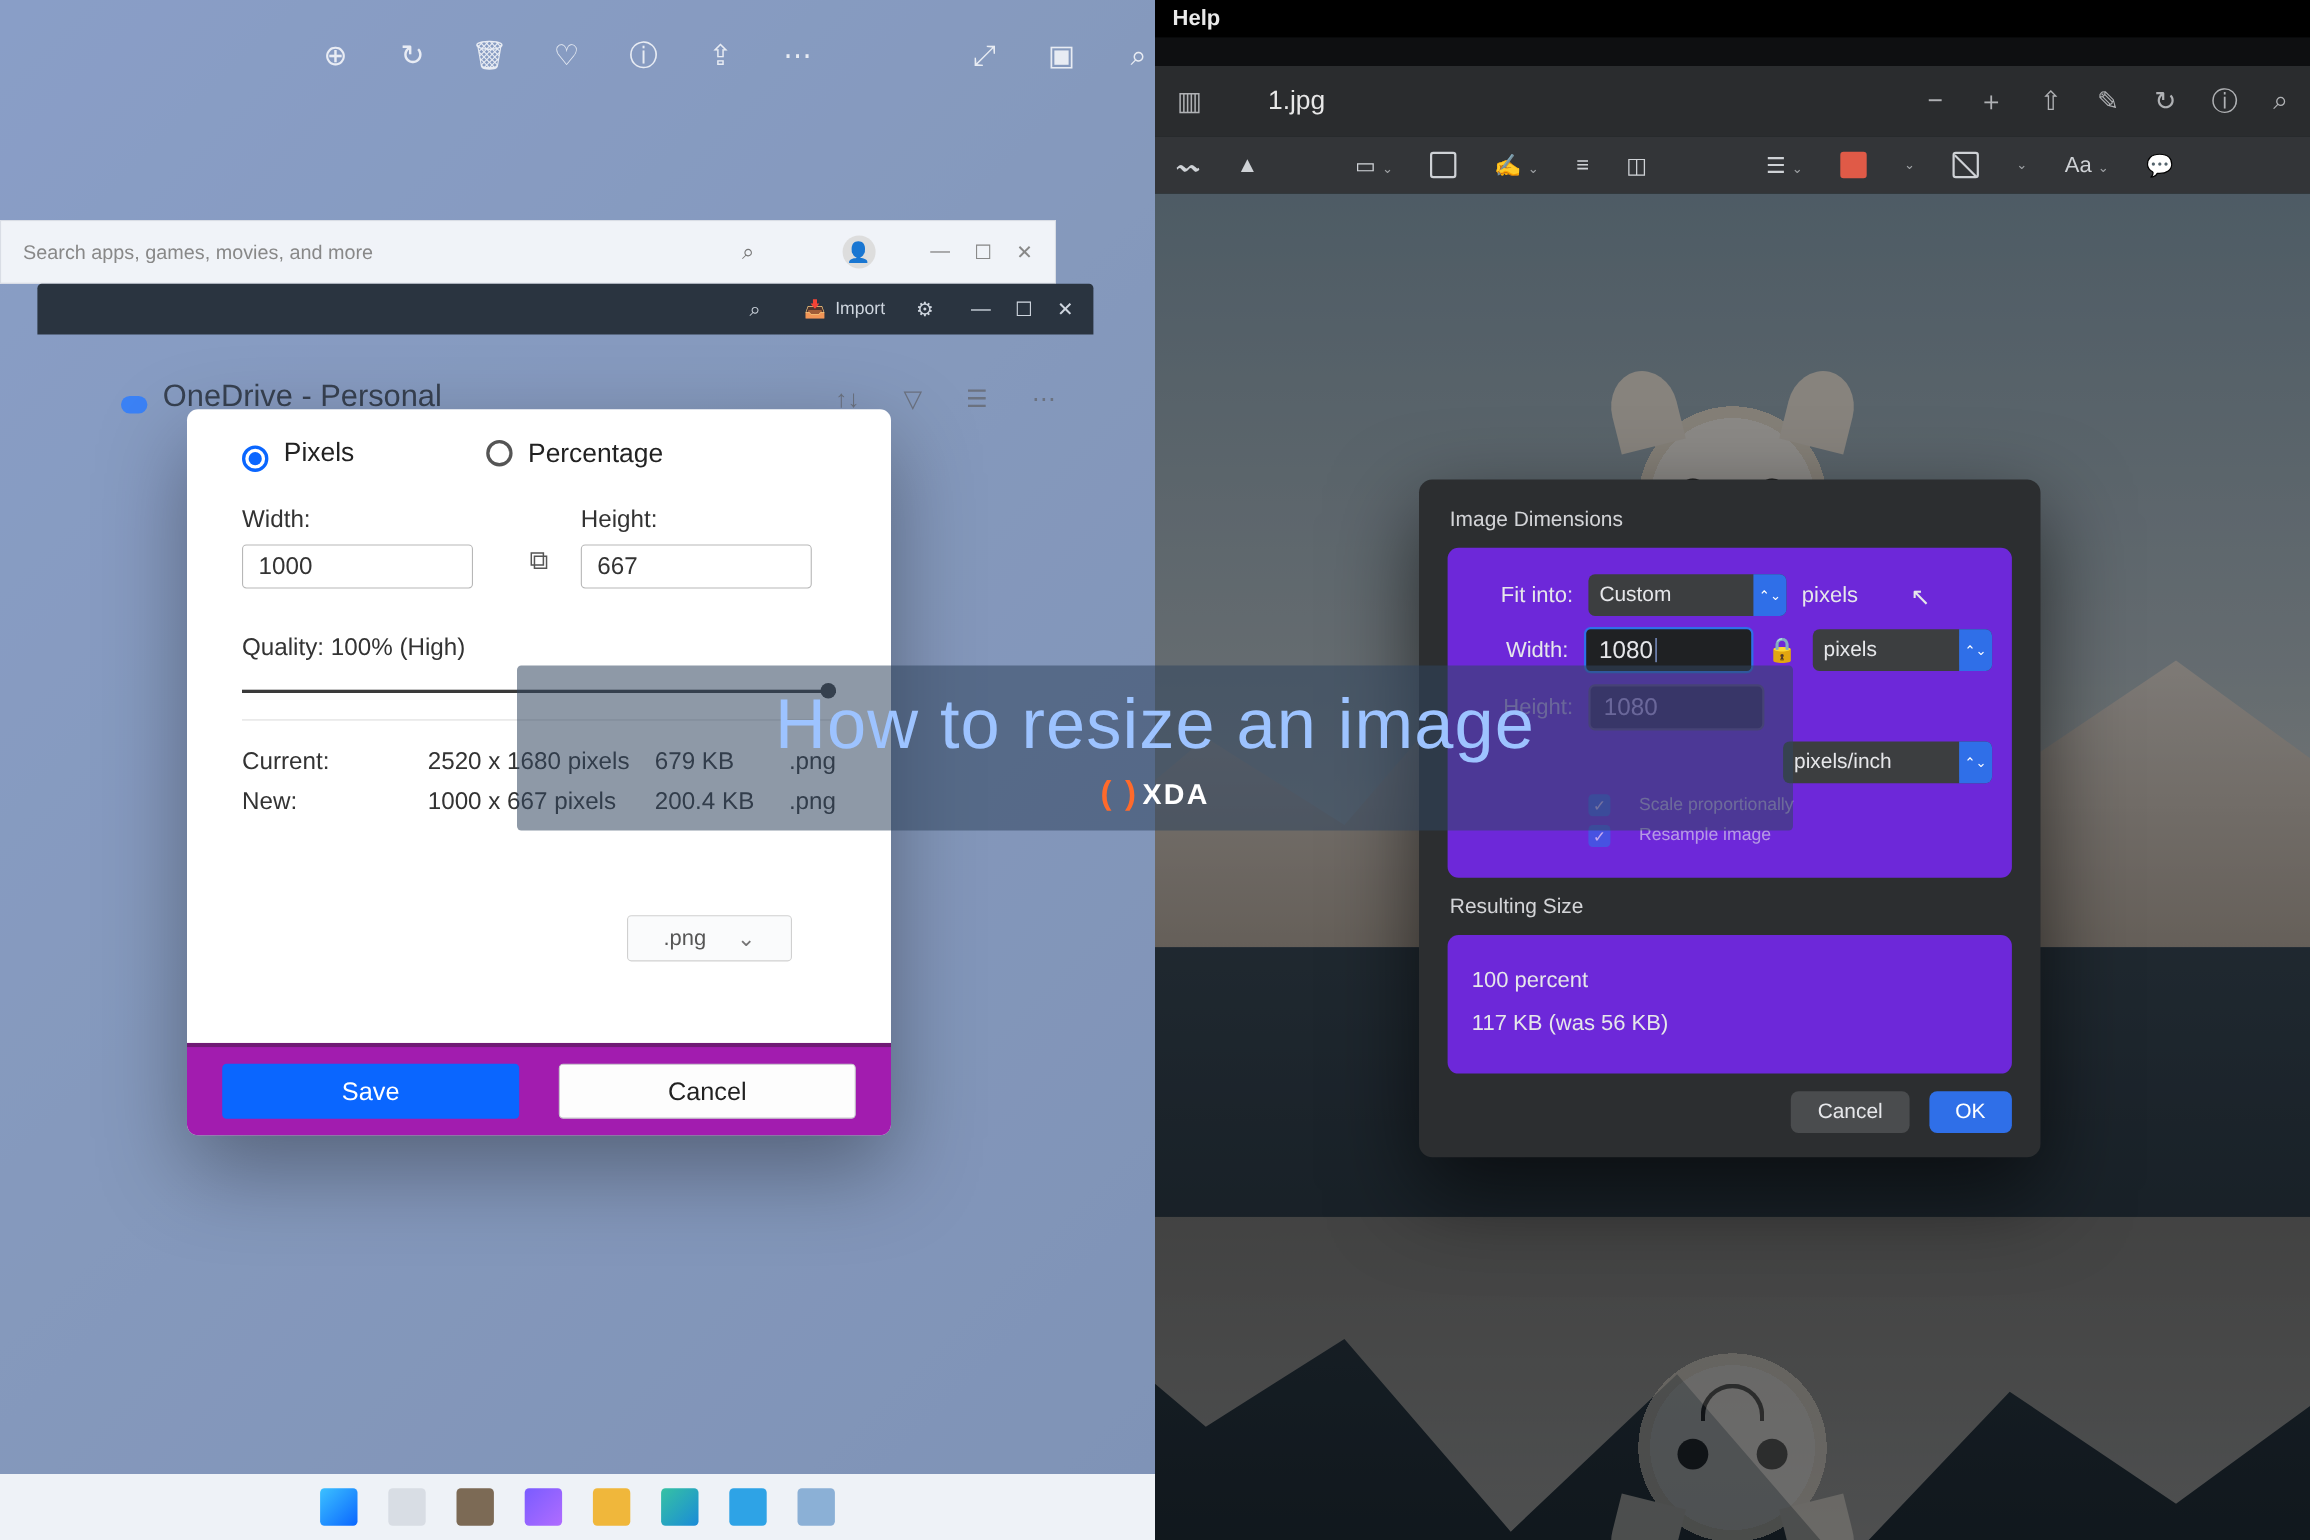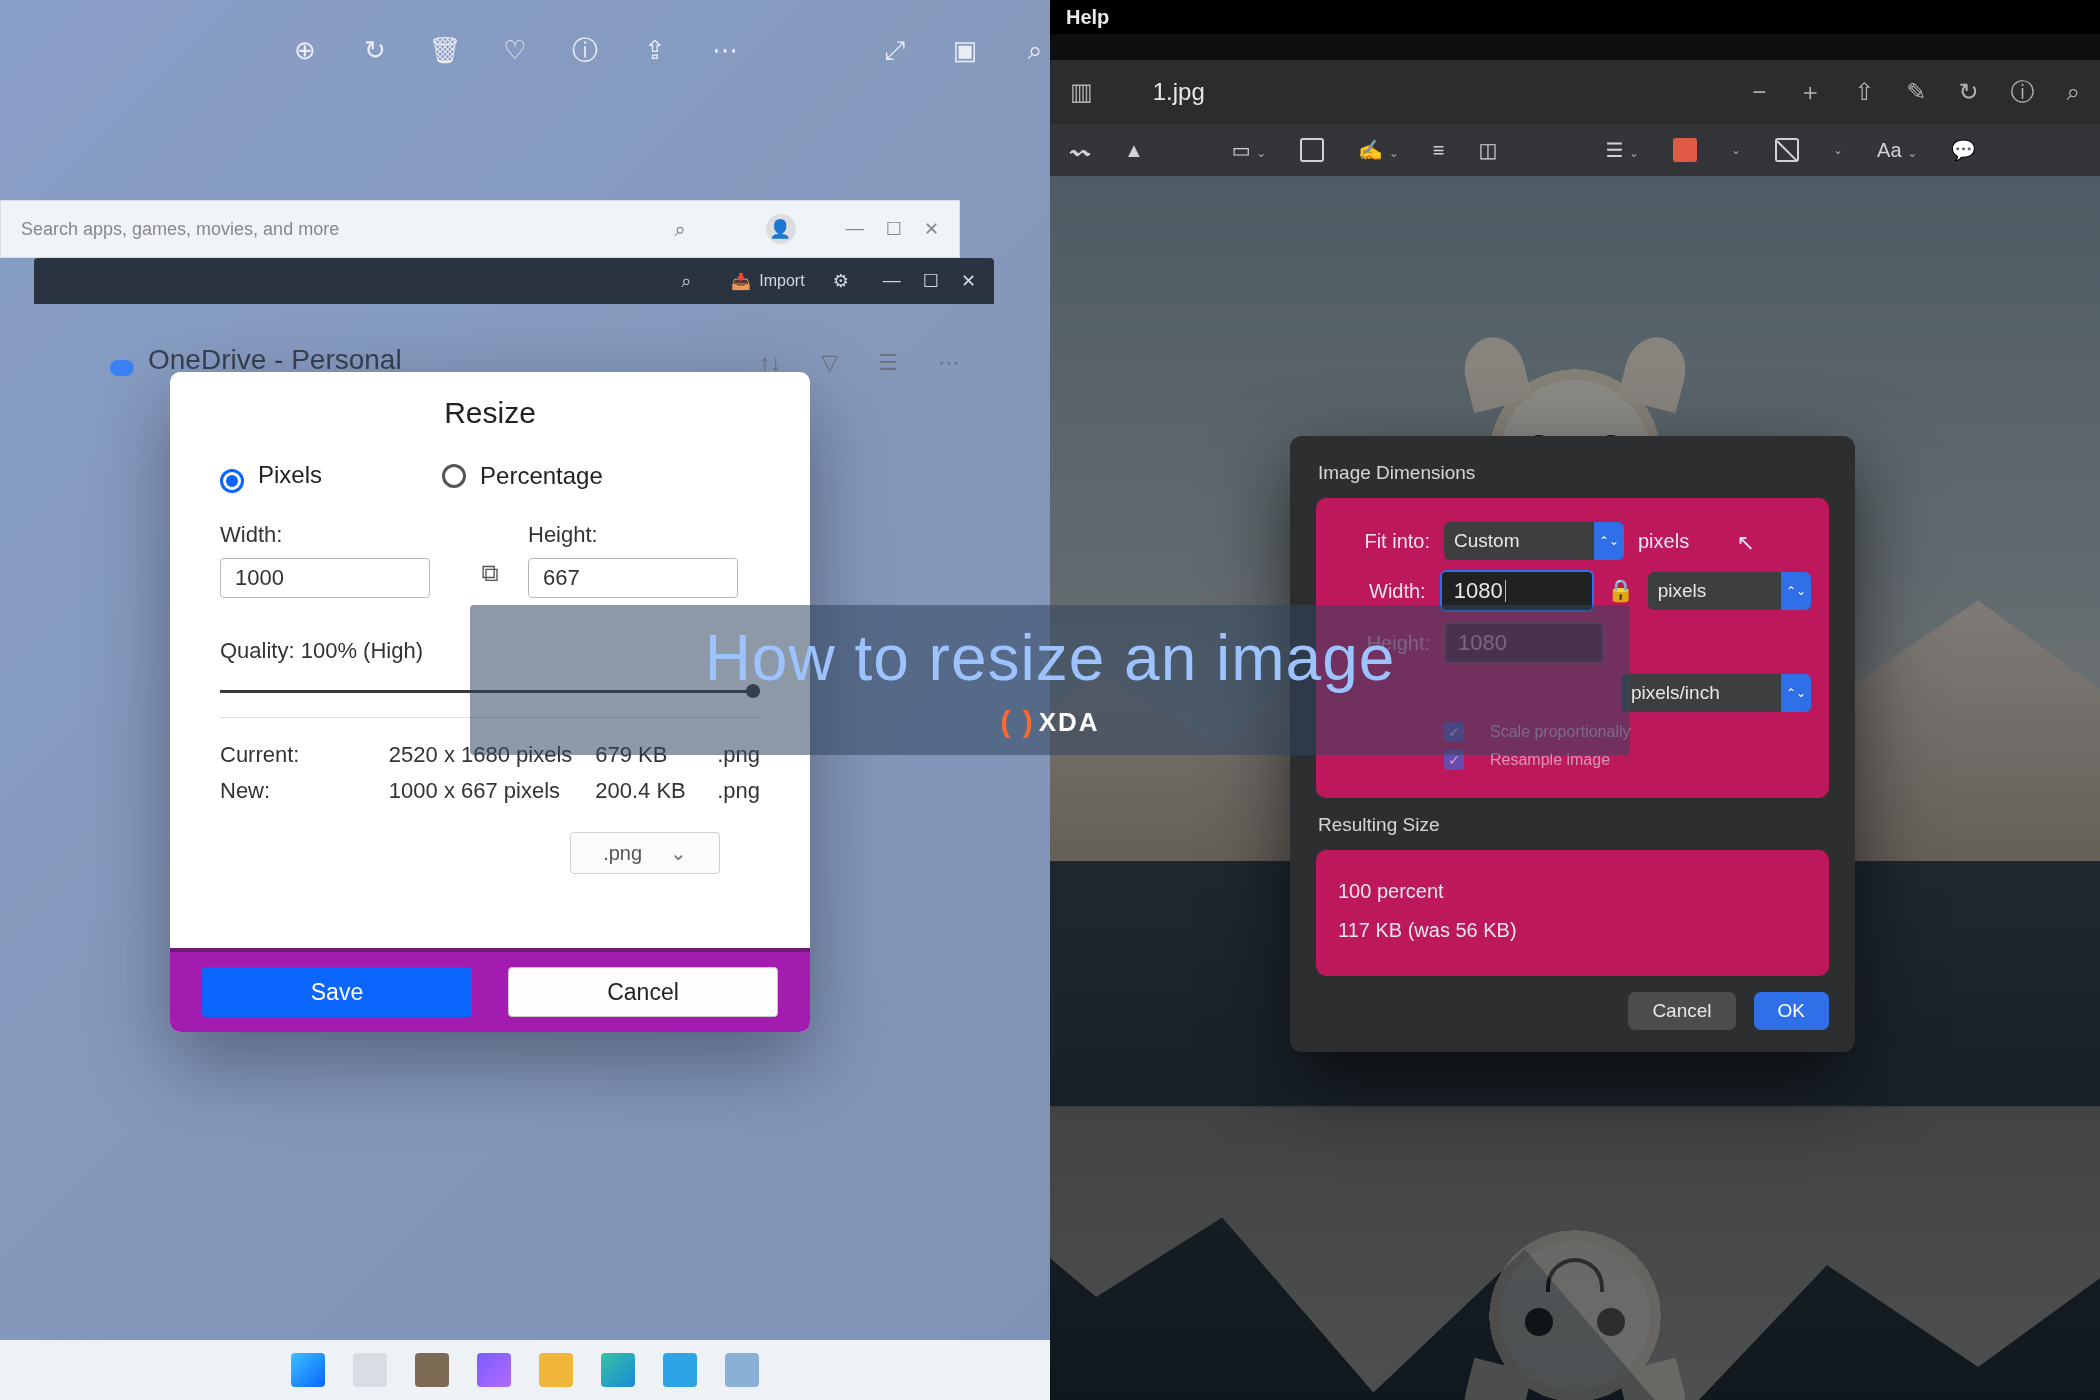--- a/index.html
+++ b/index.html
@@ -94,21 +94,21 @@
 .cat .eye { position:absolute; top:88px; width:28px; height:28px; background:#1b1b1b; border-radius:50%; }
 .cat .eye.l{left:70px;} .cat .eye.r{right:70px;}
 .cat .mouth{position:absolute; top:132px; left:50%; transform:translateX(-50%); width:58px; height:34px; border:4px solid #1b1b1b; border-top:none; border-radius:0 0 40px 40px;}
 .cat.reflect{ top:auto; bottom:-2%; transform:translateX(-50%) scaleY(-1); opacity:.5;}
 
 .mac-dim { position:absolute; inset:0; background:rgba(0,0,0,.45); }
 
 
 .mac-dialog { position:absolute; left:240px; top:260px; width:565px; background:#2c2e30; border-radius:12px; padding:22px 26px 22px 26px; color:#e6e7ea; box-shadow:0 30px 80px rgba(0,0,0,.6); }
 .mac-sect { font-size:19px; opacity:.9; margin:4px 0 14px 2px; }
-.mac-inner { background:#be185d; border-radius:10px; padding:14px 18px 18px 18px; margin-bottom:16px; }
+.mac-inner { background:#6d28d9; border-radius:10px; padding:14px 18px 18px 18px; margin-bottom:16px; }
 .mac-r { display:flex; align-items:center; gap:14px; margin:10px 0; }
 .mac-r .lab { width:96px; text-align:right; font-size:20px; }
 .mac-sel { height:38px; border-radius:6px; background:#3c3e40; display:flex; align-items:center; padding:0 10px; font-size:19px; position:relative; min-width:160px; }
 .mac-sel .cap { position:absolute; right:0; top:0; bottom:0; width:30px; background:#2f6fe8; border-radius:0 6px 6px 0; display:flex; align-items:center; justify-content:center; font-size:12px; color:#fff; }
 .mac-txt { font-size:20px; }
 .mac-num { width:160px; height:42px; border:2px solid #2f6fe8; border-radius:6px; background:#1f2123; display:flex; align-items:center; padding:0 12px; font-size:22px; }
 .mac-num.plain { border-color:#555; }
 .lock { width:26px; height:26px; color:#bcbfc3; display:flex; align-items:center; justify-content:center; font-size:22px; }
 .mac-chk { width:20px; height:20px; background:#2f6fe8; border-radius:4px; display:inline-flex; align-items:center; justify-content:center; color:#fff; font-size:14px; margin-right:12px; }
 .mac-chk.gap { margin-left:110px; }
@@ -175,21 +175,20 @@
       <span>OneDrive - Personal</span>
       <span class="tools">
         <span>↑↓</span>
         <span>▽</span>
         <span>☰</span>
         <span>⋯</span>
       </span>
     </div>
 
     <div class="win-dialog">
-      <h2>Resize</h2>
 
       <div class="win-opts">
         <label><span class="radio sel"></span><span>Pixels</span></label>
         <label><span class="radio unsel"></span><span>Percentage</span></label>
       </div>
 
       <div class="win-row">
         <div class="win-col">
           <div class="win-lbl">Width:</div>
           <div class="win-input">

